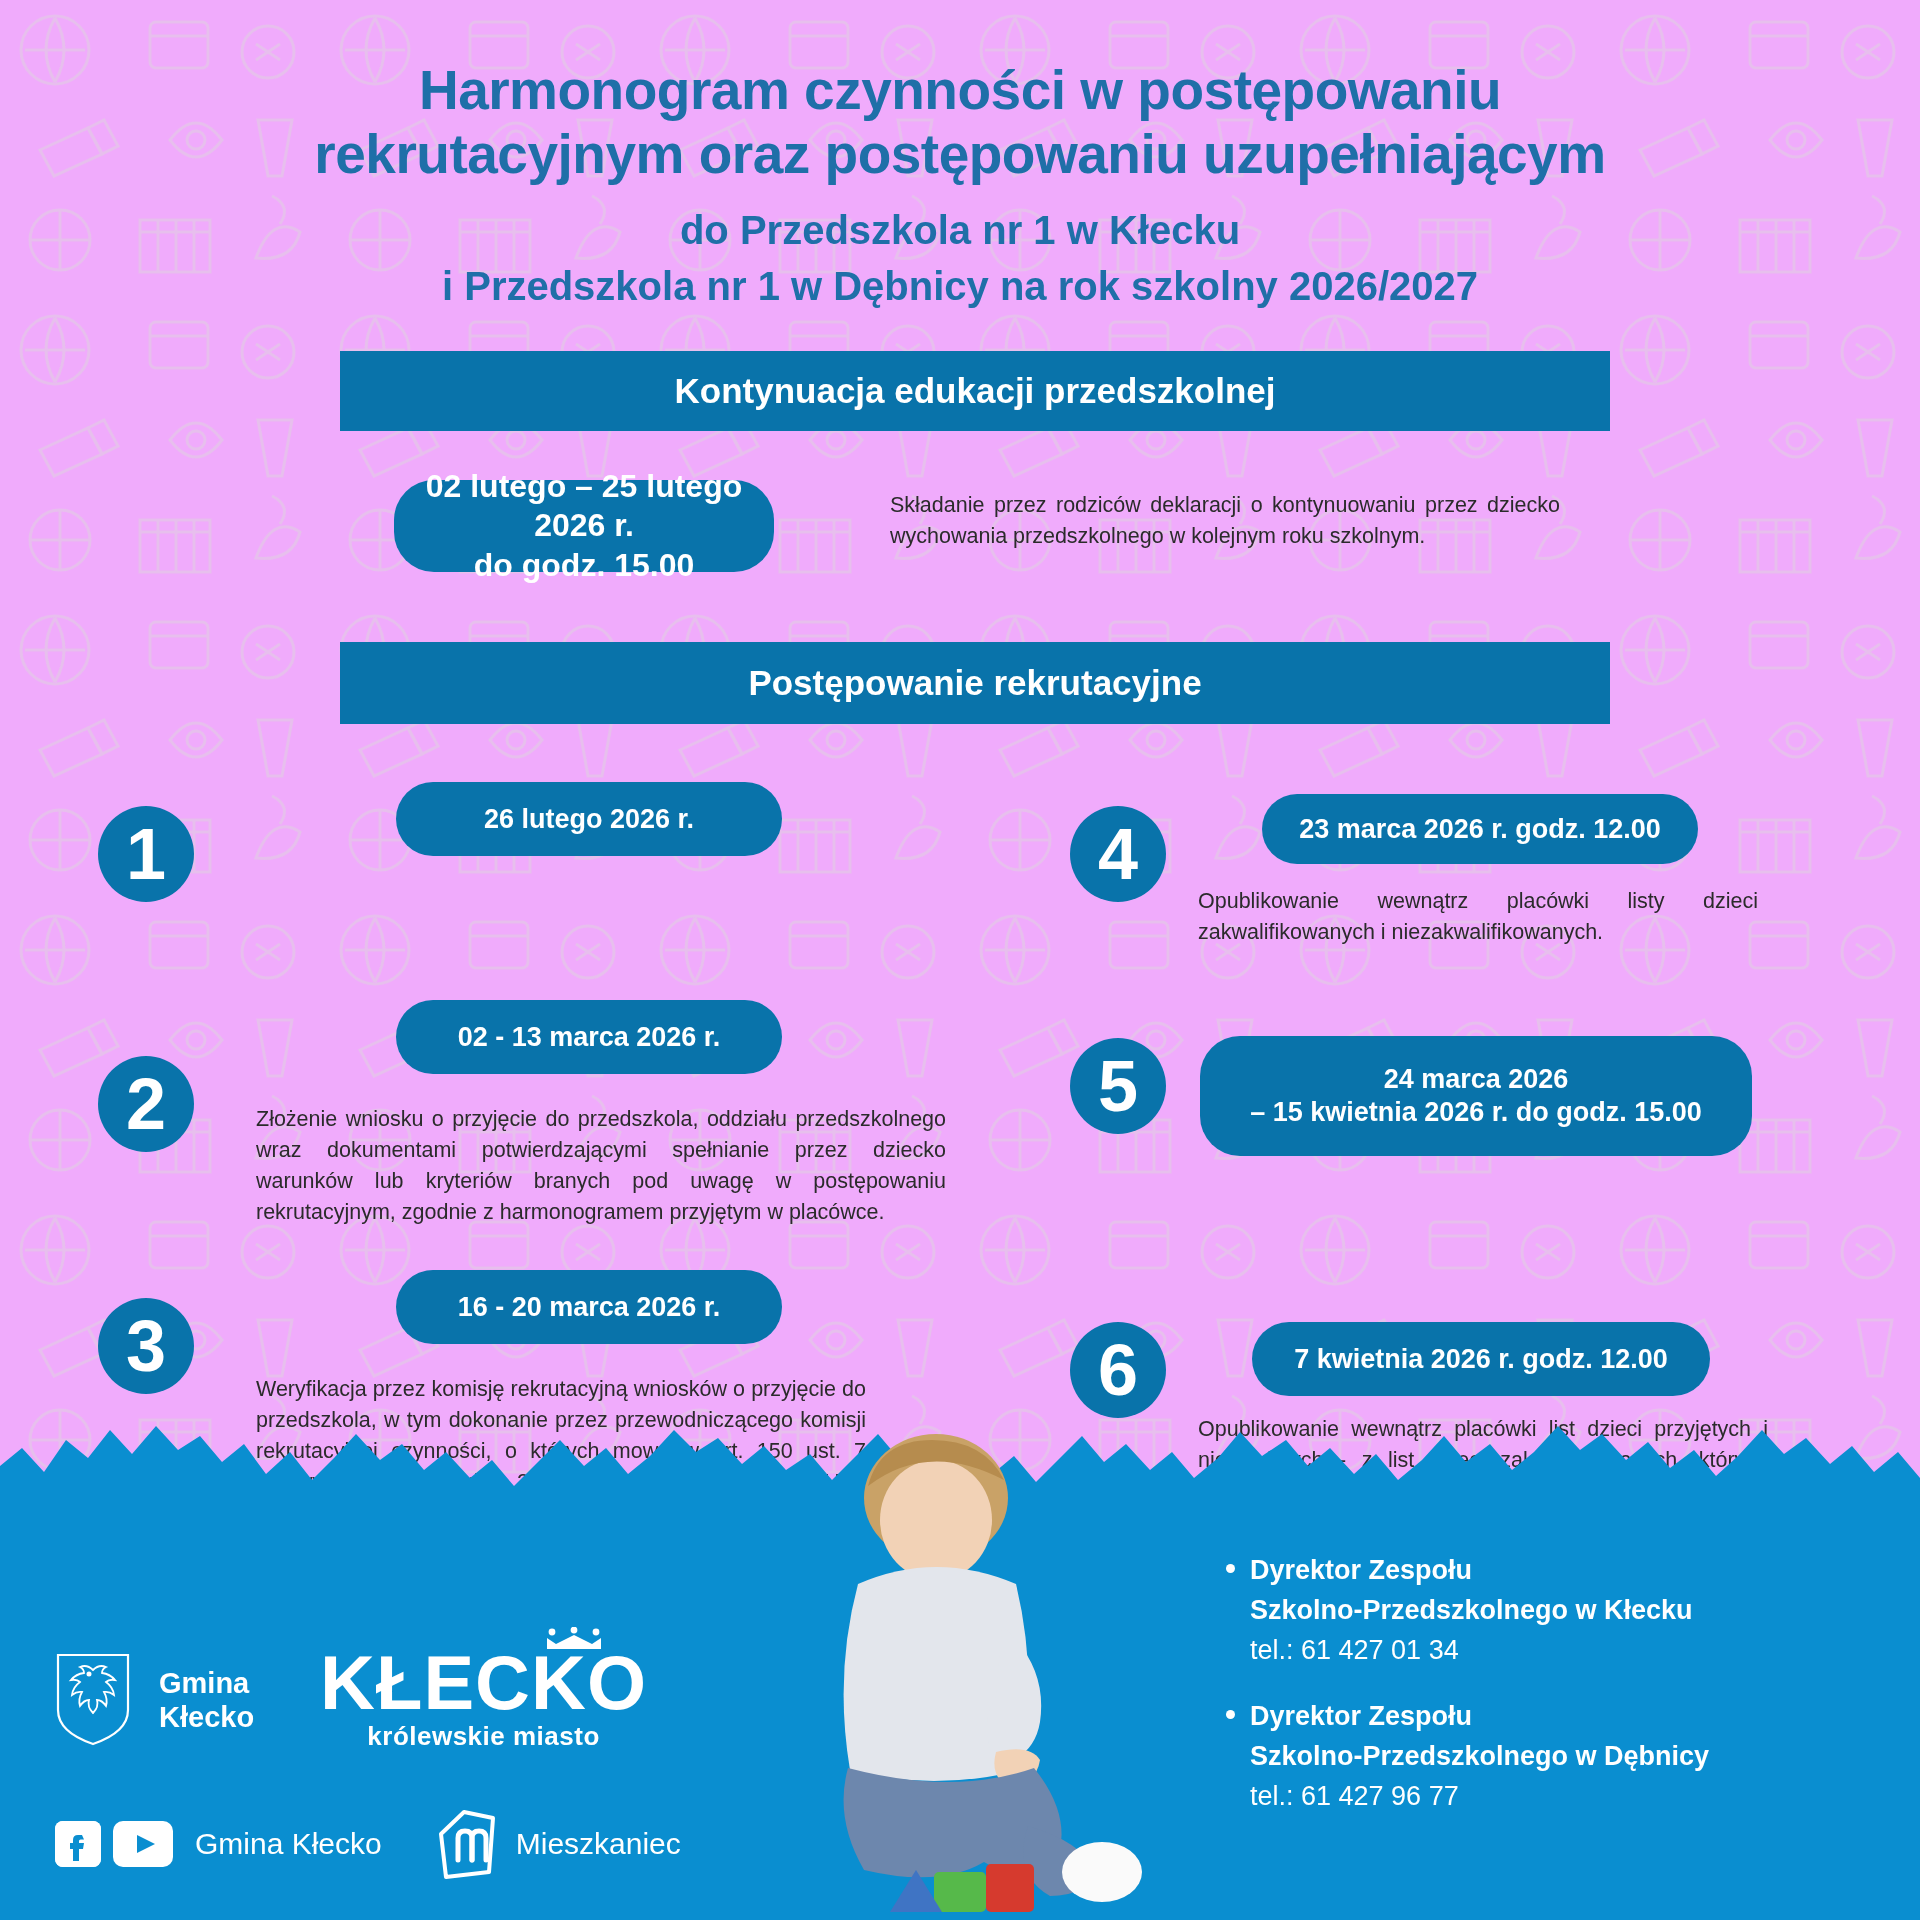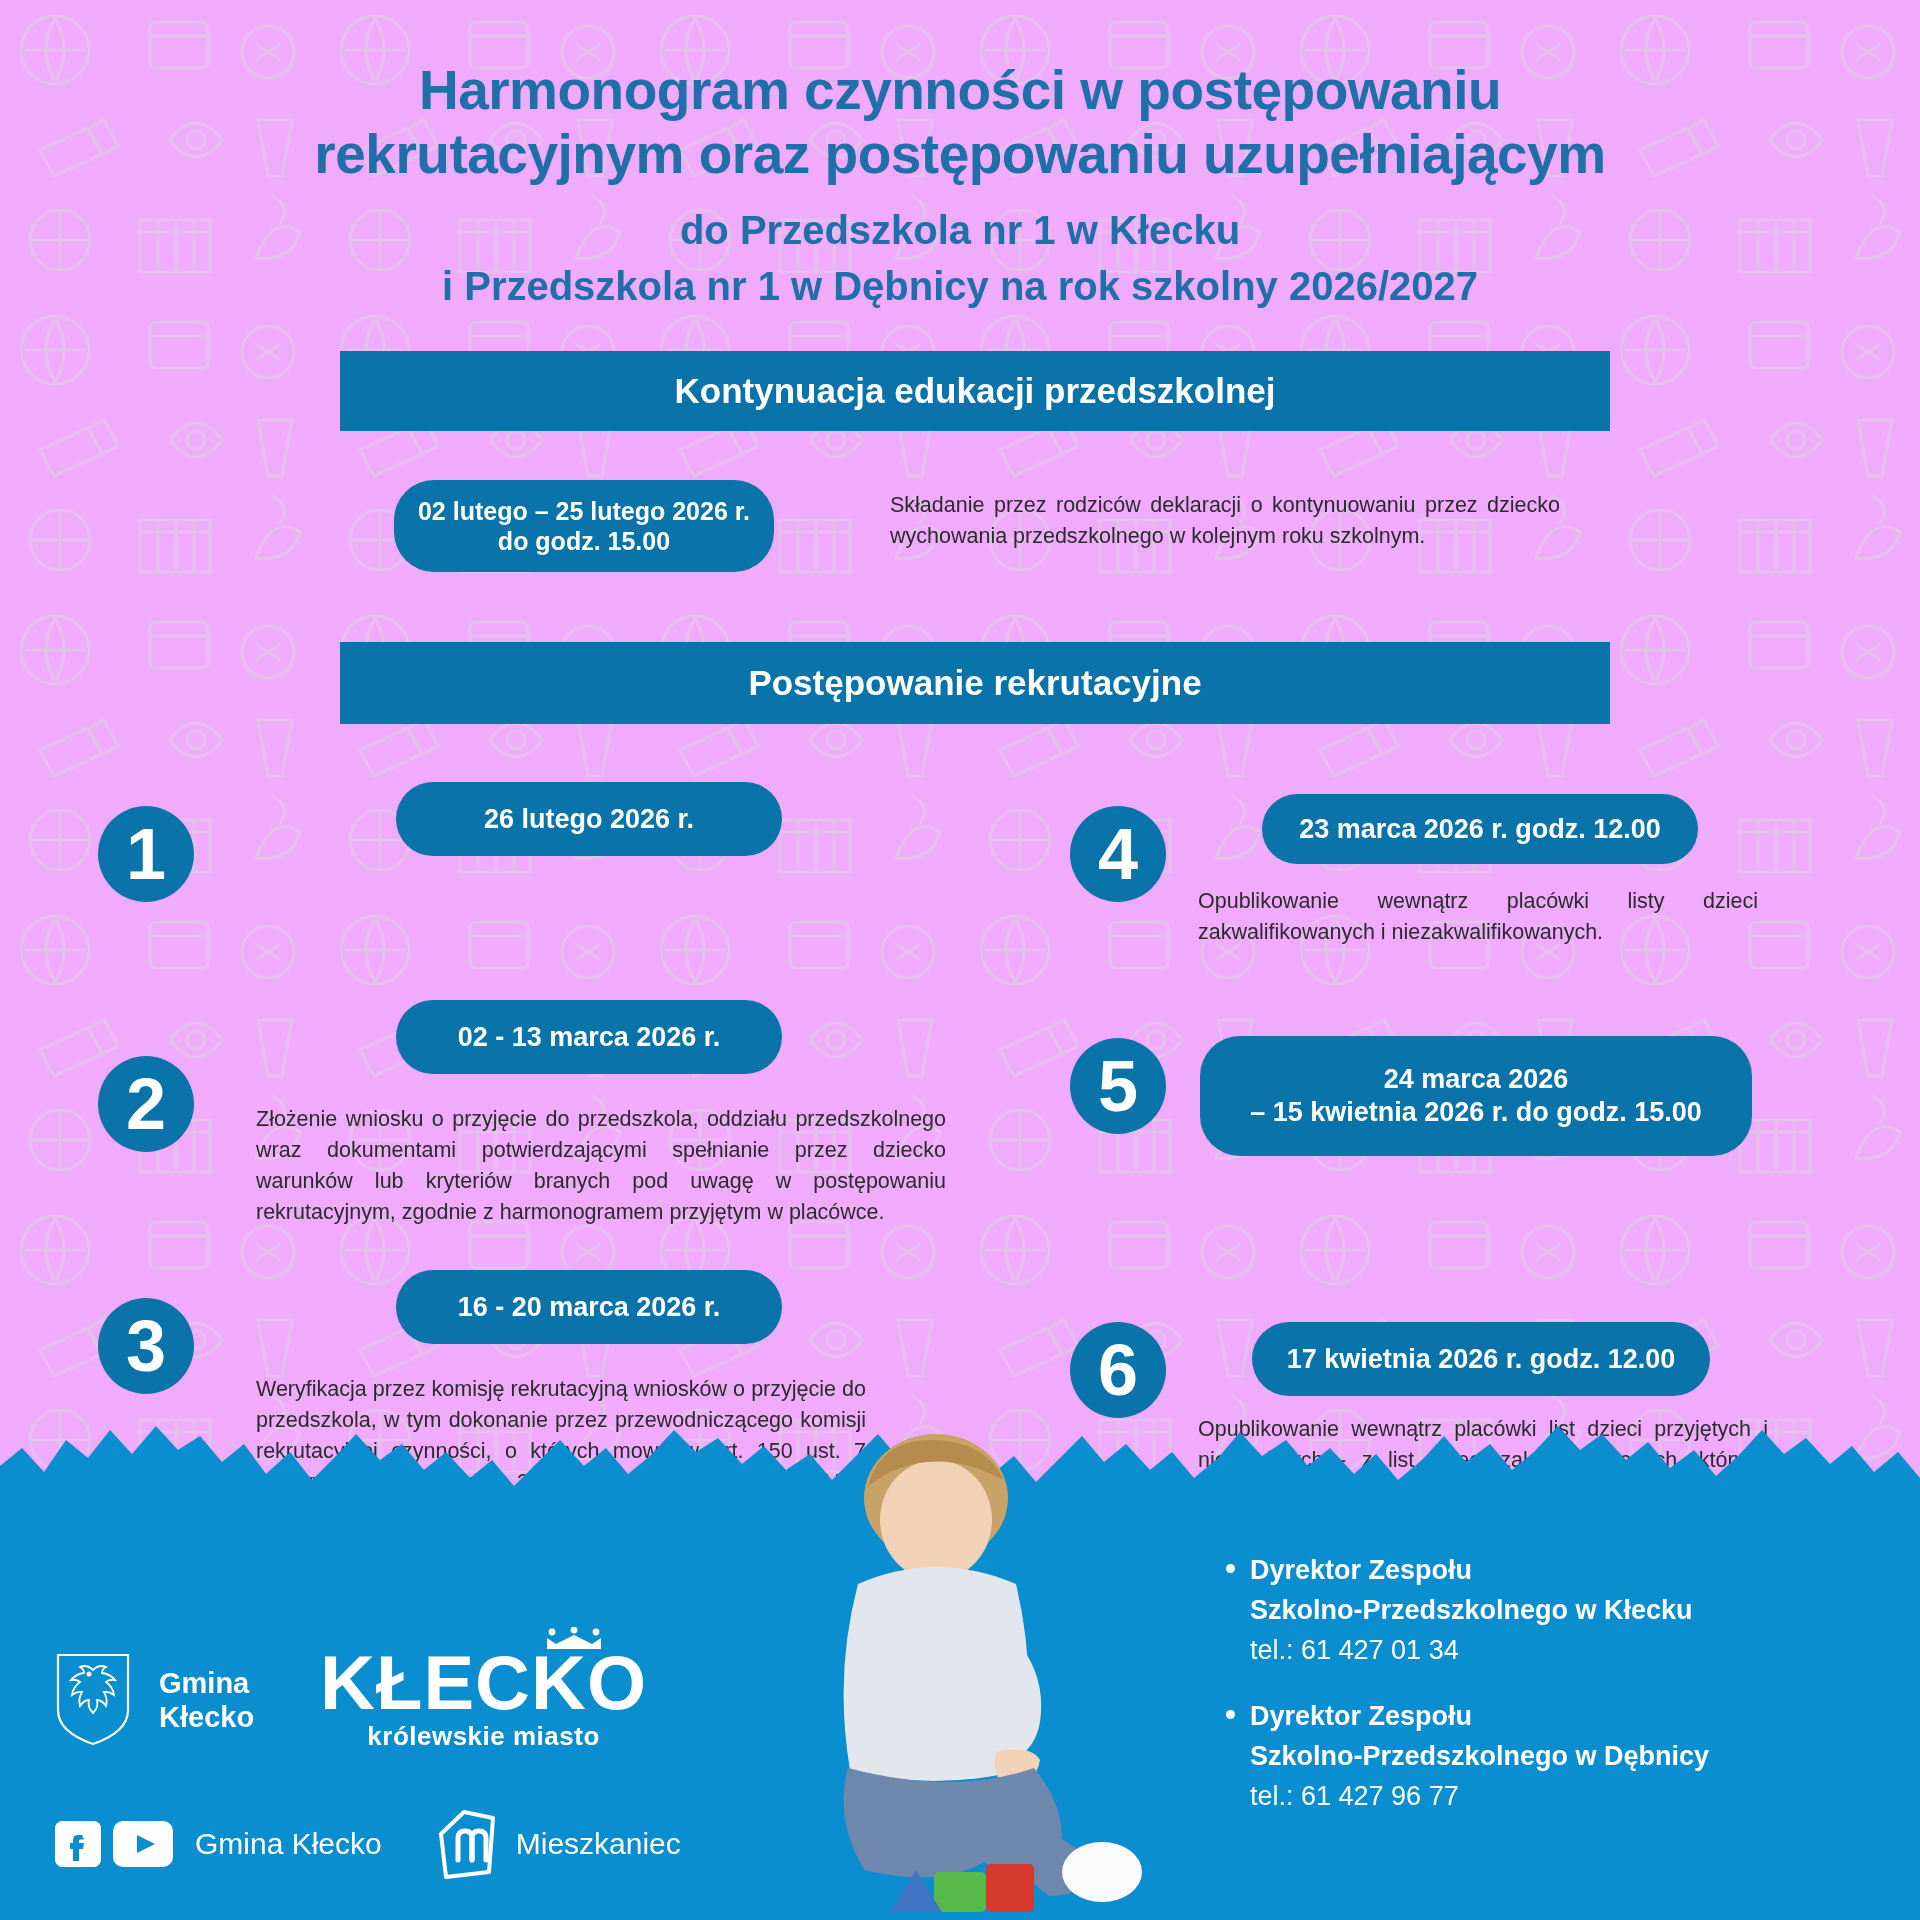--- a/index.html
+++ b/index.html
@@ -178,21 +178,21 @@
 
   <div class="title-wrap">
     <div class="title-1">Harmonogram czynności w postępowaniu</div>
     <div class="title-1">rekrutacyjnym oraz postępowaniu uzupełniającym</div>
     <div class="title-2">do Przedszkola nr 1 w Kłecku</div>
     <div class="title-2" style="margin-top:4px;">i Przedszkola nr 1 w Dębnicy na rok szkolny 2026/2027</div>
   </div>
 
   <div class="bar" id="bar-kontynuacja">Kontynuacja edukacji przedszkolnej</div>
 
-  <div class="pill" id="pill-cont" style="left:394px;top:480px;width:380px;height:92px;font-size:25px;white-space:pre-line;">02 lutego – 25 lutego 2026 r.
+  <div class="pill" id="pill-cont" style="left:394px;top:480px;width:380px;height:92px;font-size:32px;white-space:pre-line;">02 lutego – 25 lutego 2026 r.
 do godz. 15.00</div>
 
   <div class="para" id="para-cont" style="left:890px;top:490px;width:670px;">Składanie przez rodziców deklaracji o kontynuowaniu przez dziecko wychowania przedszkolnego w kolejnym roku szkolnym.</div>
 
   <div class="bar" id="bar-postepowanie">Postępowanie rekrutacyjne</div>
 
   <div class="numcircle" style="left:98px;top:806px;">1</div>
   <div class="pill" style="left:396px;top:782px;width:386px;height:74px;font-size:27px;">26 lutego 2026 r.</div>
 
   <div class="numcircle" style="left:98px;top:1056px;">2</div>
@@ -205,21 +205,21 @@
 
   <div class="numcircle" style="left:1070px;top:806px;">4</div>
   <div class="pill" style="left:1262px;top:794px;width:436px;height:70px;font-size:27px;">23 marca 2026 r. godz. 12.00</div>
   <div class="para" style="left:1198px;top:886px;width:560px;">Opublikowanie wewnątrz placówki listy dzieci zakwalifikowanych i niezakwalifikowanych.</div>
 
   <div class="numcircle" style="left:1070px;top:1038px;">5</div>
   <div class="pill" style="left:1200px;top:1036px;width:552px;height:120px;font-size:27px;white-space:pre-line;">24 marca 2026
 – 15 kwietnia 2026 r. do godz. 15.00</div>
 
   <div class="numcircle" style="left:1070px;top:1322px;">6</div>
-  <div class="pill" style="left:1252px;top:1322px;width:458px;height:74px;font-size:27px;">17 kwietnia 2026 r. godz. 12.00</div>
+  <div class="pill" style="left:1252px;top:1322px;width:458px;height:74px;font-size:27px;">7 kwietnia 2026 r. godz. 12.00</div>
   <div class="para" style="left:1198px;top:1414px;width:570px;">Opublikowanie wewnątrz placówki list dzieci przyjętych i nieprzyjętych -  z list dzieci zakwalifikowanych, których rodzice złożyli potwierdzenie woli zapisu.</div>
 
   <div class="torn">
     <svg viewBox="0 0 1920 120" preserveAspectRatio="none" xmlns="http://www.w3.org/2000/svg">
       <path fill="#0a8ed0" d="M0,66 L22,48 L44,72 L66,40 L88,58 L110,30 L132,54 L156,26 L178,50 L200,36
       L222,62 L244,44 L266,74 L290,52 L312,80 L334,58 L356,34 L380,60 L402,44 L424,70 L446,52
       L470,78 L492,60 L514,86 L538,62 L560,40 L584,66 L606,48 L628,74 L650,56 L674,30 L696,52
       L718,38 L742,64 L764,46 L786,70 L810,54 L832,80 L854,58 L878,34 L900,60 L922,44 L946,68
       L968,50 L990,76 L1014,56 L1036,82 L1058,60 L1082,36 L1104,62 L1126,44 L1150,70 L1172,52
       L1194,78 L1218,58 L1240,32 L1262,56 L1286,40 L1308,66 L1330,48 L1354,74 L1376,54 L1398,80

